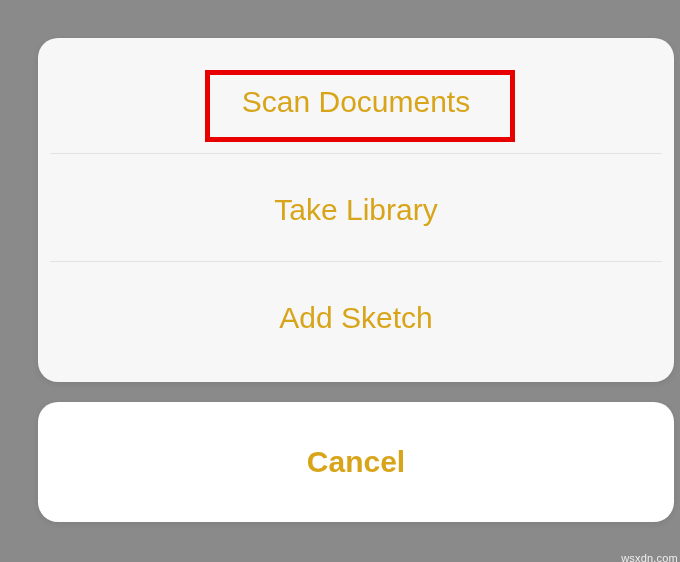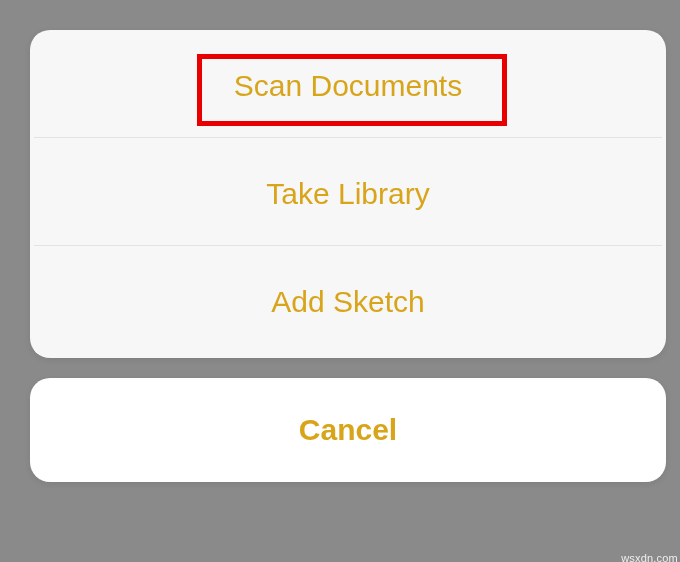--- a/index.html
+++ b/index.html
@@ -1,17 +1,17 @@
 <!DOCTYPE html>
 <html><head>
   <meta charset="utf-8">
   <style>
     * {
       margin: 4px;
-      padding: 0;
+      padding: 8px;
       box-sizing: border-box;
     }
     body {
       width: 680px;
       height: 562px;
       background: #8a8a8a;
       font-family: -apple-system, "Helvetica Neue", Helvetica, Arial, sans-serif;
       display: flex;
       flex-direction: column;
       justify-content: flex-start;

